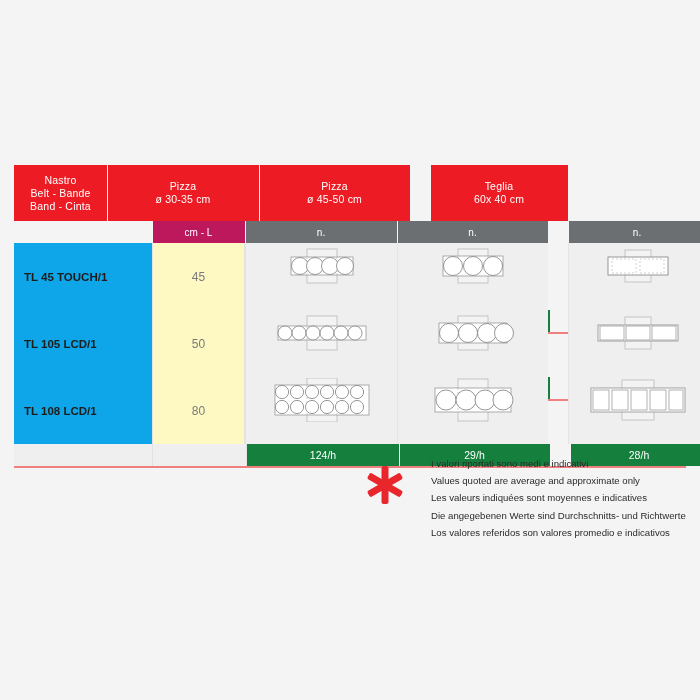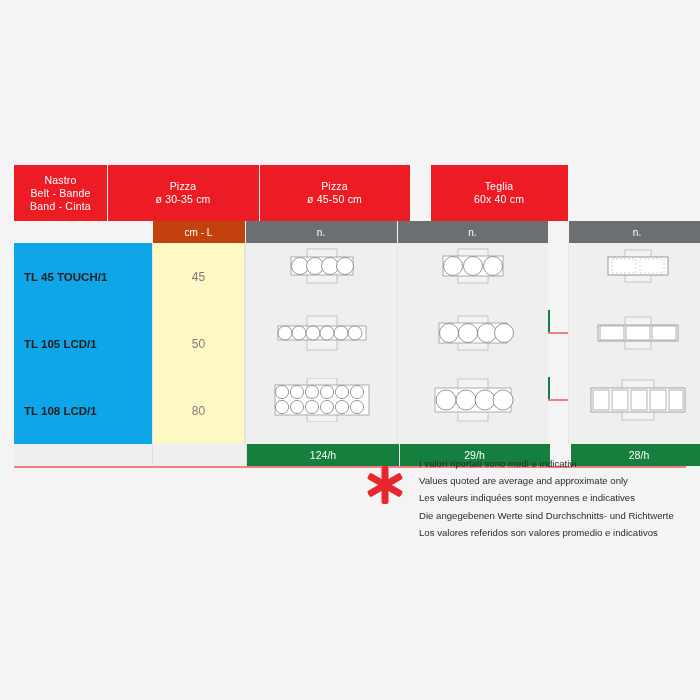--- a/index.html
+++ b/index.html
@@ -75,21 +75,21 @@
     box-sizing: border-box;
     position: relative;
   }
   .sub + .sub::before {
     content: "";
     position: absolute;
     left: 0; top: 0; bottom: 0;
     width: 1px;
     background: #f6f6f6;
   }
-  .sub.first { background: #c2410c; }
+  .sub.first { background: #be185d; }
 
   
   .sub.nogrey { background: #f4f4f4; }
   .sub.nogrey::before { background: transparent; }
 
   
   .datarow {
     position: relative;
     height: 67px;
   }
@@ -178,21 +178,21 @@
     display: flex;
     align-items: flex-start;
   }
   .aster {
     width: 44px;
     height: 44px;
     flex: 0 0 44px;
     margin-top: 8px;
   }
   .note-lines {
-    margin-left: 12px;
+    margin-left: 24px;
     font-size: 9.6px;
     line-height: 17.2px;
     color: #2b2b2b;
   }
   .note-lines div { white-space: nowrap; }
 
   svg { display: block; }
 </style>
 </head>
 <body>

